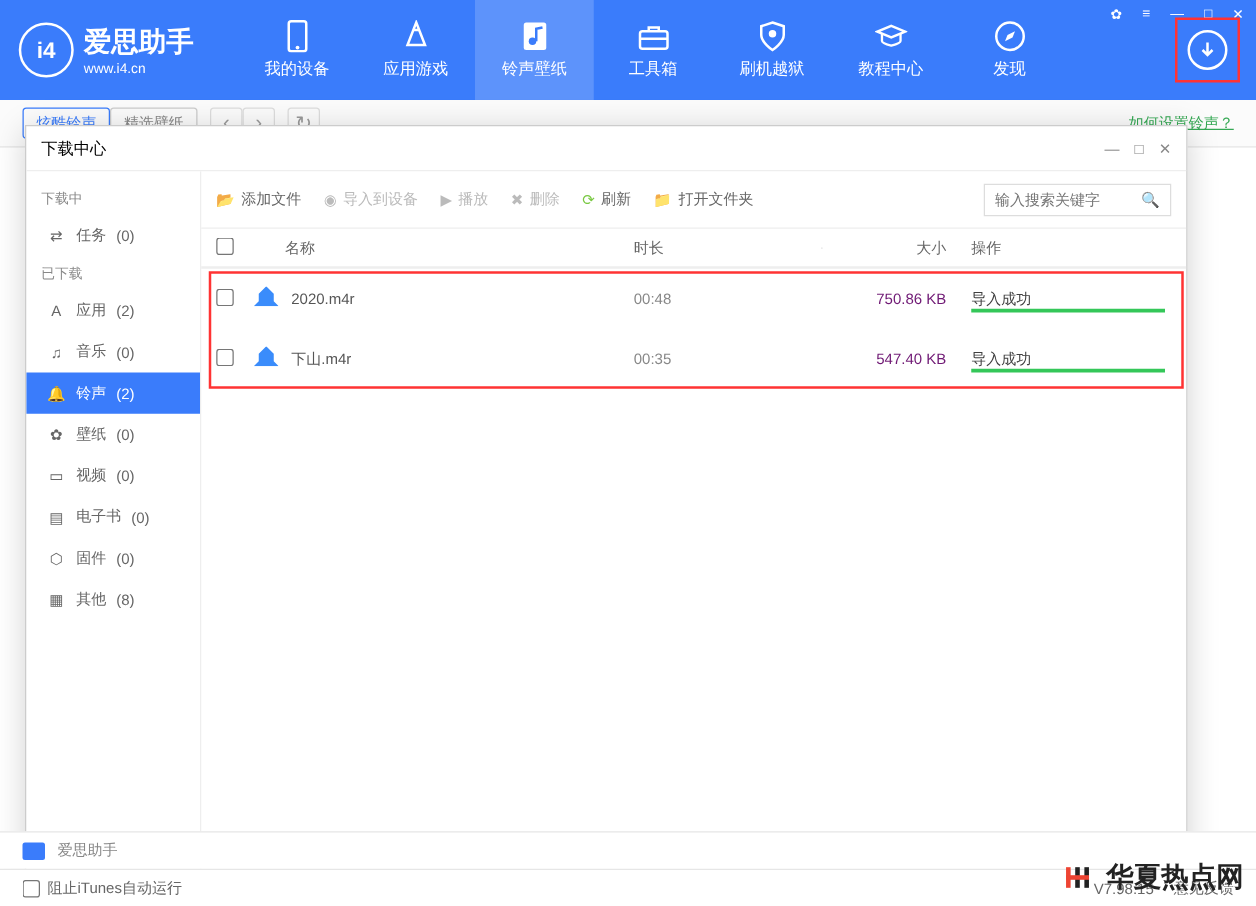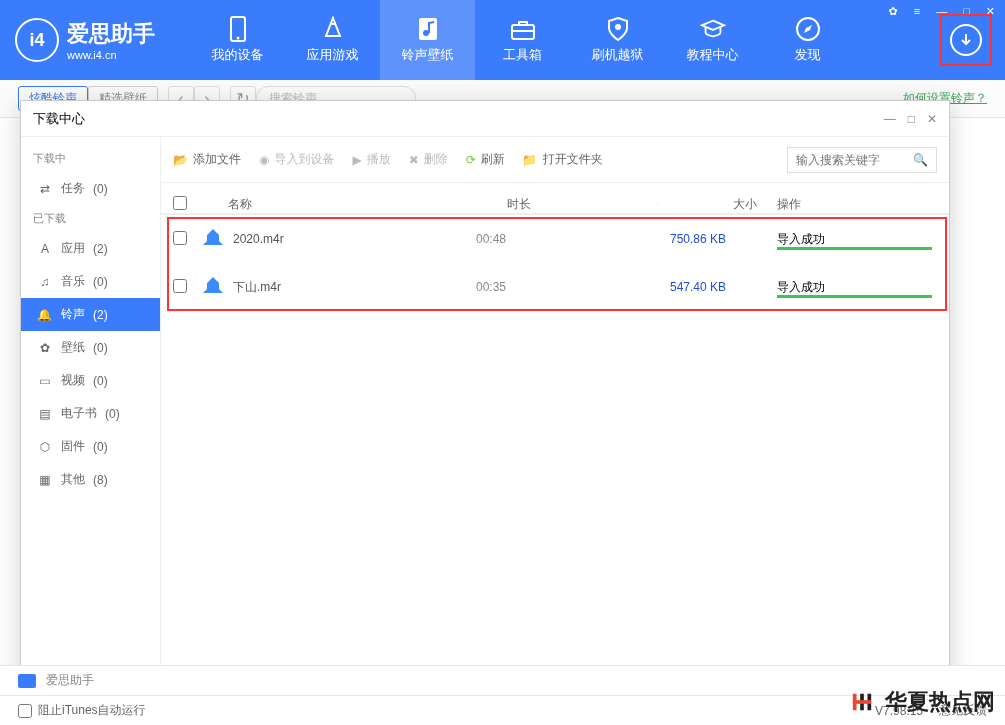--- a/index.html
+++ b/index.html
@@ -42,37 +42,37 @@
 .dl-item-icon { width: 16px; height: 16px; display: flex; align-items: center; justify-content: center; }
 
 
 .dl-content { flex: 1; display: flex; flex-direction: column; }
 .dl-toolbar { height: 46px; display: flex; align-items: center; padding: 0 12px; gap: 18px; border-bottom: 1px solid #eee; font-size: 12px; color: #666; }
 .tb-item { display: flex; align-items: center; gap: 5px; cursor: pointer; }
 .tb-item.disabled { color: #bbb; }
 .tb-search { margin-left: auto; border: 1px solid #ddd; width: 150px; height: 26px; display: flex; align-items: center; padding: 0 8px; color: #bbb; }
 .tb-search input { border: none; outline: none; width: 100%; font-size: 12px; }
 
-.dl-header-row { display: flex; align-items: flex-end; height: 32px; padding: 0 12px; border-bottom: 2px solid #eee; font-size: 12px; color: #666; }
+.dl-header-row { display: flex; align-items: center; height: 32px; padding: 0 12px; border-bottom: 2px solid #eee; font-size: 12px; color: #666; }
 .col-check { width: 30px; }
 .col-name { flex: 1; padding-left: 25px; }
 .col-duration { width: 150px; }
 .col-size { width: 120px; text-align: right; padding-right: 20px; }
 .col-action { width: 160px; }
 .col-head { position: relative; }
 .col-head.bl::before { content: ""; position: absolute; left: 0; top: 8px; bottom: 8px; width: 1px; background: #ddd; }
 
 .file-table { position: relative; }
 .highlight-box { position: absolute; left: 6px; top: 2px; width: 780px; height: 94px; border: 2px solid #ff3333; pointer-events: none; }
 .file-row { display: flex; align-items: center; height: 48px; padding: 0 12px; font-size: 12px; color: #555; position: relative; }
 .file-row .bell { width: 20px; height: 20px; background: #3a8cfb; border-radius: 3px 3px 3px 3px; clip-path: polygon(50% 0, 80% 30%, 80% 60%, 100% 80%, 0 80%, 20% 60%, 20% 30%); margin-right: 10px; }
 .file-row .name { flex: 1; }
 .file-row .duration { width: 150px; color: #888; }
-.file-row .size { width: 120px; text-align: right; padding-right: 20px; color: #1d4ed8; }
-.file-row .action { width: 160px; color: #000000; position: relative; margin-left: 31px; }
+.file-row .size { width: 120px; text-align: right; padding-right: 20px; color: #701a75; }
+.file-row .action { width: 160px; color: #404040; position: relative; }
 .progress-bar { position: absolute; left: 0; bottom: -2px; width: 155px; height: 3px; background: #34c759; }
 
 
 .footer-upper { position: absolute; bottom: 30px; left: 0; right: 0; height: 30px; border-top: 1px solid #e6e6e6; display: flex; align-items: center; padding: 0 18px; font-size: 12px; color: #888; background: #fff; }
 .footer-icon { width: 18px; height: 14px; background: #3a7cfb; border-radius: 2px; margin-right: 10px; position: relative; }
 .footer-lower { position: absolute; bottom: 0; left: 0; right: 0; height: 30px; border-top: 1px solid #e6e6e6; display: flex; align-items: center; padding: 6px 18px; font-size: 12px; color: #666; background: #fff; }
 .footer-lower .version { margin-left: auto; margin-right: 16px; }
 
 
 .watermark { position: absolute; right: 10px; bottom: 8px; display: flex; align-items: center; gap: 12px; font-size: 22px; font-weight: bold; color: #222; pointer-events: none; }
@@ -174,21 +174,20 @@
 </div>
 
 <div class="sub-toolbar">
   <div class="pill-btn">炫酷铃声</div>
   <div class="pill-btn gray">精选壁纸</div>
   <div style="width:10px"></div>
   <div class="icon-btn">‹</div>
   <div class="icon-btn">›</div>
   <div style="width:10px"></div>
   <div class="icon-btn">↻</div>
-  <div class="search-pill">搜索铃声</div>
   <a class="help-link">如何设置铃声？</a>
 </div>
 
 <div class="dialog">
   <div class="dialog-titlebar">
     <span>下载中心</span>
     <div class="dialog-controls">
       <span>—</span>
       <span>□</span>
       <span>✕</span>

